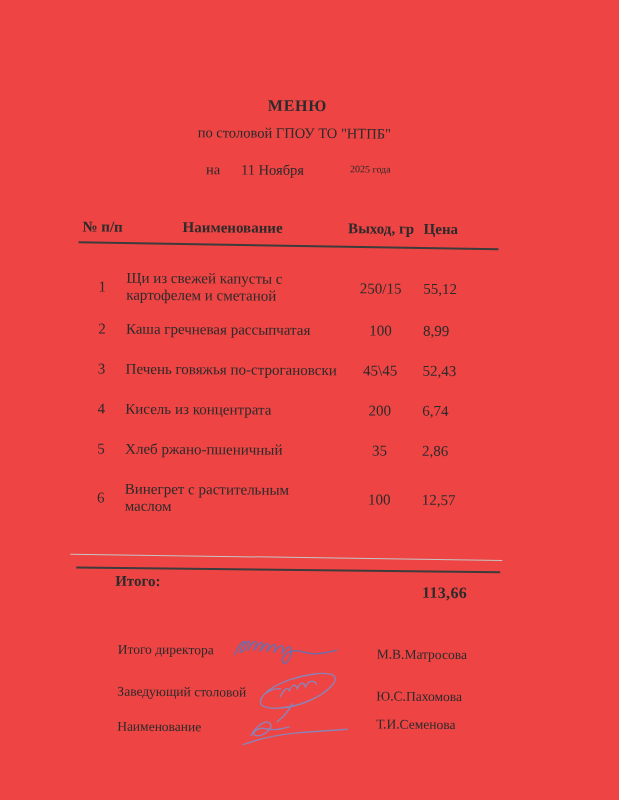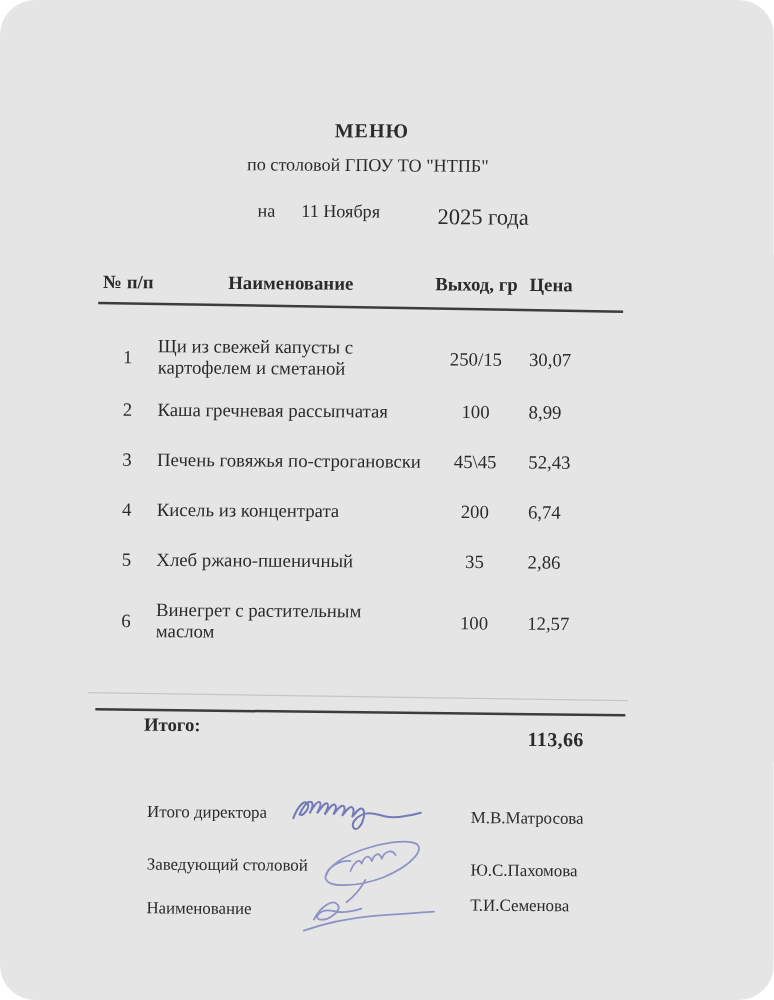--- a/index.html
+++ b/index.html
@@ -4,25 +4,24 @@
 <style>
   html, body {
     margin: 0;
     padding: 0;
     background: #ffffff;
   }
   .page {
     position: relative;
     width: 619px;
     height: 800px;
-    background: #e5e5e5;
+    background: #ef4444;
     overflow: hidden;
     font-family: "Liberation Serif", "DejaVu Serif", serif;
     color: #2b2b2b;
-    border-radius: 28px;
   }
   .tilt {
     position: absolute;
     inset: 0;
     transform: rotate(0.4deg);
     transform-origin: 50% 40%;
   }
   .abs { position: absolute; }
 
   
@@ -33,21 +32,21 @@
     font-size: 16px;
     letter-spacing: 0.8px;
   }
   .doc-subtitle {
     top: 125px; left: 0; width: 586px;
     text-align: center;
     font-size: 14.5px;
   }
   .date-prefix { top: 162px; left: 205px; font-size: 14.5px; }
   .date-day    { top: 162px; left: 240px; font-size: 14.5px; }
-  .date-year   { top: 163px; left: 349px; font-size: 18px; }
+  .date-year   { top: 163px; left: 349px; font-size: 10px; }
 
   
   .grid-row {
     display: grid;
     grid-template-columns: 48px 212px 85px 75px;
     align-items: center;
   }
   .thead {
     top: 220px; left: 78px; width: 420px;
     font-weight: bold;
@@ -124,21 +123,21 @@
       <div class="c-out">Выход, гр</div>
       <div class="c-price">Цена</div>
     </div>
     <div class="abs rule rule-header"></div>
 
     <div class="abs tbody">
       <div class="trow trow-1 grid-row">
         <div class="c-num">1</div>
         <div class="c-name w-narrow">Щи из свежей капусты с картофелем и сметаной</div>
         <div class="c-out">250/15</div>
-        <div class="c-price">30,07</div>
+        <div class="c-price">55,12</div>
       </div>
       <div class="trow trow-2 grid-row">
         <div class="c-num">2</div>
         <div class="c-name">Каша гречневая рассыпчатая</div>
         <div class="c-out">100</div>
         <div class="c-price">8,99</div>
       </div>
       <div class="trow trow-3 grid-row">
         <div class="c-num">3</div>
         <div class="c-name">Печень говяжья по-строгановски</div>

